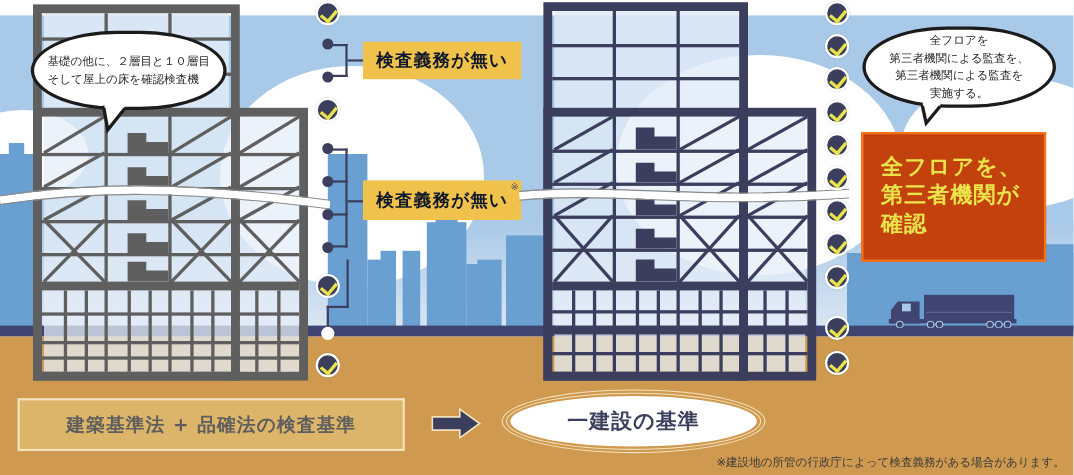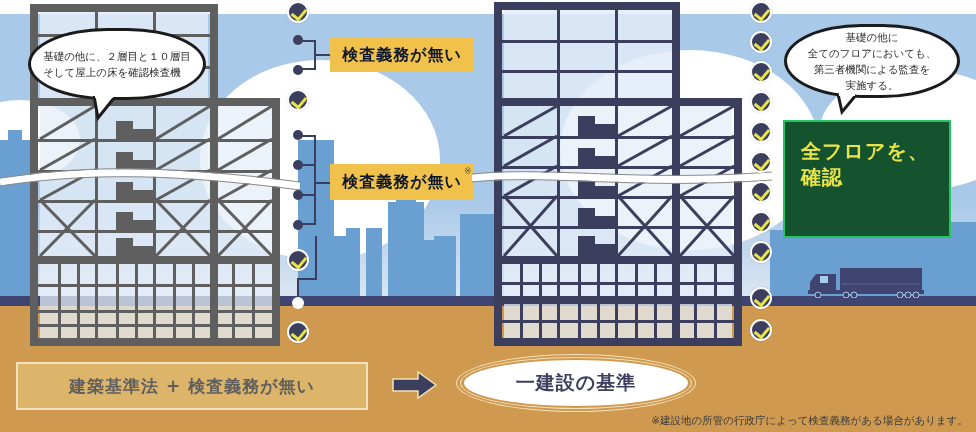--- a/index.html
+++ b/index.html
@@ -39,21 +39,21 @@
 
   
   .yellow-label { position: absolute; background: #f0c24b; color: #0f172a; font-weight: bold; font-size: 16px; display: flex; align-items: center; justify-content: center; letter-spacing: 1px; }
   .note-mark { position: absolute; font-size: 9px; color: #555; }
 
   
   .bubble { position: absolute; background: #ffffff; border: 3px solid #1b1b1b; border-radius: 44% / 50%; color: #2a2a2a; font-size: 10.5px; line-height: 16px; display: flex; align-items: center; justify-content: center; text-align: left; padding: 0 14px; }
   .bubble-text span { display: block; white-space: nowrap; }
 
   
-  .navy-box { position: absolute; background: #14532d; border: 2px solid #22c55e; color: #e8e44a; font-weight: bold; font-size: 20px; line-height: 26px; padding: 16px 0 0 16px; letter-spacing: 1px; }
+  .navy-box { position: absolute; background: #c2410c; border: 2px solid #f97316; color: #e8e44a; font-weight: bold; font-size: 20px; line-height: 26px; padding: 16px 0 0 16px; letter-spacing: 1px; }
   .navy-box span { display: block; white-space: nowrap; }
 
   
   .std-box { position: absolute; left: 16px; top: 362px; width: 352px; height: 48px; background: #ddb56a; border: 2px solid #f3e2bd; color: #5e5e5e; font-weight: bold; font-size: 17px; display: flex; align-items: center; justify-content: center; letter-spacing: 1px; }
   .arrow { position: absolute; left: 392px; top: 371px; }
   .ellipse-outer { position: absolute; left: 456px; top: 354px; width: 240px; height: 58px; border-radius: 50%; border: 1px solid #f3e2bd; }
   .ellipse-mid { position: absolute; left: 460px; top: 357px; width: 232px; height: 52px; border-radius: 50%; border: 1px solid #f3e2bd; }
   .ellipse-inner { position: absolute; left: 464px; top: 360px; width: 224px; height: 46px; border-radius: 50%; background: #ffffff; color: #3b3e5c; font-weight: bold; font-size: 19px; display: flex; align-items: center; justify-content: center; letter-spacing: 1px; }
   .footnote { position: absolute; right: 8px; top: 414px; font-size: 10.5px; color: #3a3a3a; white-space: nowrap; }
 
@@ -265,52 +265,53 @@
   <div class="check" style="left:750px; top:121px;"></div>
   <div class="check" style="left:750px; top:151px;"></div>
   <div class="check" style="left:750px; top:181px;"></div>
   <div class="check" style="left:750px; top:211px;"></div>
   <div class="check" style="left:750px; top:241px;"></div>
   <div class="check" style="left:750px; top:287px;"></div>
   <div class="check" style="left:750px; top:319px;"></div>
 
   <div class="bubble bubble-text" style="left:784px; top:24px; width:176px; height:74px; justify-content:center; text-align:center;">
     <div>
-      <span>基礎の他に</span>
-      <span>全てのフロアにおいても、</span>
+      <span>全フロアを</span>
+      <span>第三者機関による監査を、</span>
       <span>第三者機関による監査を</span>
       <span>実施する。</span>
     </div>
   </div>
   <svg style="position:absolute; left:836px; top:92px;" width="24" height="24">
     <path d="M2 2 L6 20 L20 3" fill="#ffffff" stroke="#1b1b1b" stroke-width="3"></path>
     <rect x="3" y="0" width="16" height="4" fill="#ffffff"></rect>
   </svg>
 
   <div class="navy-box" style="left:783px; top:120px; width:168px; height:118px;">
     <span>全フロアを、</span>
+    <span>第三者機関が</span>
     <span>確認</span>
   </div>
 
   <svg class="truck" viewBox="0 0 120 32">
     <rect x="34" y="2" width="82" height="22" fill="#3f4570"></rect>
     <line x1="36" y1="18" x2="114" y2="18" stroke="#5c6394" stroke-width="1"></line>
     <path d="M4 28 V16 L10 8 H30 V28 Z" fill="#3f4570"></path>
     <rect x="14" y="10" width="8" height="7" fill="#a9c9e8"></rect>
     <rect x="2" y="24" width="116" height="4" fill="#3f4570"></rect>
     <circle cx="12" cy="29" r="3" fill="#3f4570" stroke="#a9c9e8" stroke-width="1"></circle>
     <circle cx="40" cy="29" r="3" fill="#3f4570" stroke="#a9c9e8" stroke-width="1"></circle>
     <circle cx="48" cy="29" r="3" fill="#3f4570" stroke="#a9c9e8" stroke-width="1"></circle>
     <circle cx="94" cy="29" r="3" fill="#3f4570" stroke="#a9c9e8" stroke-width="1"></circle>
     <circle cx="102" cy="29" r="3" fill="#3f4570" stroke="#a9c9e8" stroke-width="1"></circle>
     <circle cx="110" cy="29" r="3" fill="#3f4570" stroke="#a9c9e8" stroke-width="1"></circle>
   </svg>
 
   <div class="std-box">
-    <span>建築基準法 + 検査義務が無い</span>
+    <span>建築基準法 + 品確法の検査基準</span>
   </div>
   <svg class="arrow" width="46" height="28">
     <path d="M1 8 H26 V1 L44 14 L26 27 V20 H1 Z" fill="#3b3e5c" stroke="#f3e2bd" stroke-width="1.5"></path>
   </svg>
   <div class="ellipse-outer"></div>
   <div class="ellipse-mid"></div>
   <div class="ellipse-inner">
     <span>一建設の基準</span>
   </div>
   <div class="footnote">※建設地の所管の行政庁によって検査義務がある場合があります。</div>

